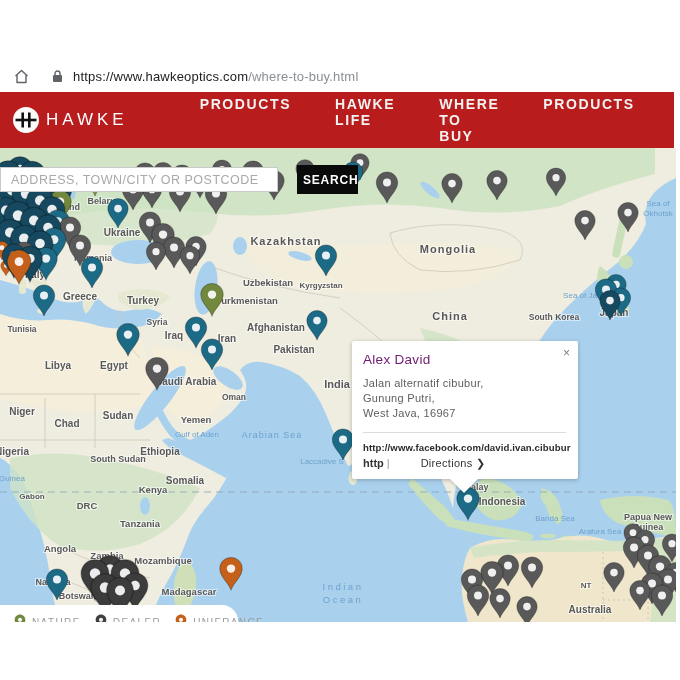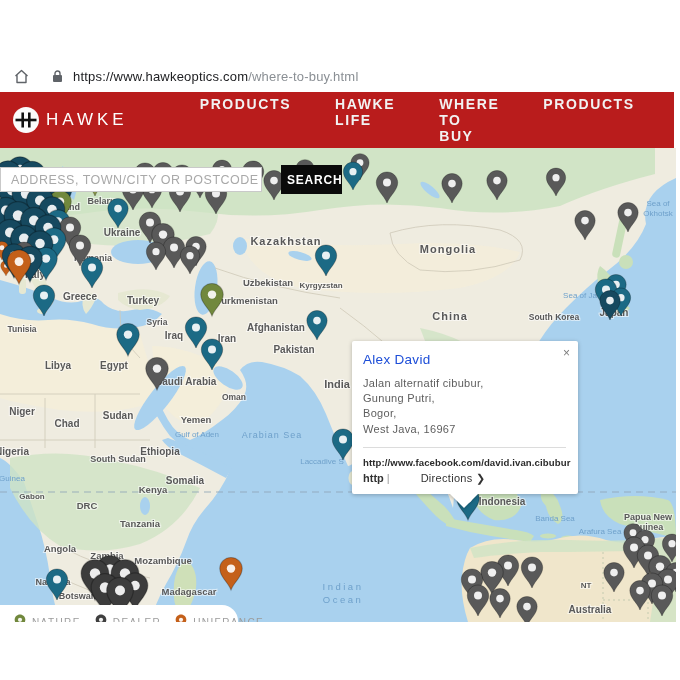--- a/index.html
+++ b/index.html
@@ -21,30 +21,30 @@
   .navitem{color:#f2f2f2;font-size:14px;letter-spacing:1.6px;margin-right:44px;cursor:pointer;font-weight:700;}
 
   
   .maparea{position:relative;width:676px;height:474px;background:#a9d1ee;overflow:hidden;}
   .maparea svg text{user-select:none;}
   .lbl-c{fill:#595959;font-weight:bold;paint-order:stroke;stroke:#ffffff;stroke-width:2.2px;stroke-opacity:.55;}
   .lbl-s{fill:#6fa1cb;paint-order:stroke;stroke:#aed6f1;stroke-width:0;}
 
   
   .searchrow{position:absolute;left:0;top:17px;display:flex;align-items:center;z-index:30;}
-  .searchrow input{width:250px;height:23px;border:1px solid #c9c9c9;padding:0 0 0 10px;
+  .searchrow input{width:250px;height:23px;border:1px solid #c9c9c9;padding:0 16px 0 10px;
     font-family:"Liberation Sans",sans-serif;font-size:12.5px;color:#555;background:#fff;outline:none;}
   .searchrow input::placeholder{color:#a9a9a9;letter-spacing:.5px;}
   .searchbtn{margin-left:19px;width:61px;height:29px;background:#0a0a0a;color:#fff;border:none;
     font-family:"Liberation Sans",sans-serif;font-size:12px;font-weight:bold;letter-spacing:.8px;cursor:pointer;}
 
   
   .popup{position:absolute;left:352px;top:193px;width:226px;background:#fff;z-index:40;
     box-shadow:0 1px 4px rgba(0,0,0,.25);border-radius:2px;padding:11px 12px 9px 11px;box-sizing:border-box;}
-  .popup .ttl{font-size:13.5px;color:#1d4ed8;letter-spacing:.3px;}
+  .popup .ttl{font-size:13.5px;color:#701a75;letter-spacing:.3px;}
   .popup .addr{margin-top:9px;font-size:11px;color:#5e5e5e;line-height:1.38;letter-spacing:.3px;}
   .popup .close{position:absolute;right:8px;top:6px;font-size:12px;color:#7c7c7c;cursor:pointer;line-height:1;}
   .popup hr{border:none;border-top:1px solid #dcdcdc;margin:10px 0 9px 0;}
   .popup .lnk{font-size:9.6px;color:#2b2b2b;font-weight:bold;letter-spacing:.1px;cursor:pointer;}
   .popup .dirrow{margin-top:4px;font-size:11px;color:#333;}
   .popup .dirrow .b{font-weight:bold;}
   .popup .dirrow .sep{color:#999;margin:0 3px;}
   .popup .dirrow .dir{cursor:pointer;letter-spacing:.3px;margin-left:28px;}
   .popup .tail{position:absolute;left:98px;bottom:-14px;width:0;height:0;
     border-left:14px solid transparent;border-right:14px solid transparent;border-top:14px solid #fff;
@@ -850,21 +850,20 @@
       <button class="searchbtn">SEARCH</button>
     </div>
 
     
     <div class="popup">
       <span class="close">×</span>
       <div class="ttl">Alex David</div>
       <div class="addr">
         <div>Jalan alternatif cibubur,</div>
         <div>Gunung Putri,</div>
-        <div>Bogor,</div>
         <div>West Java, 16967</div>
       </div>
       <hr>
       <div class="lnk">http://www.facebook.com/david.ivan.cibubur</div>
       <div class="dirrow">
         <span class="b">http</span><span class="sep">|</span><span class="dir"><span>Directions</span> <span>❯</span></span>
       </div>
       <div class="tail"></div>
     </div>
 

